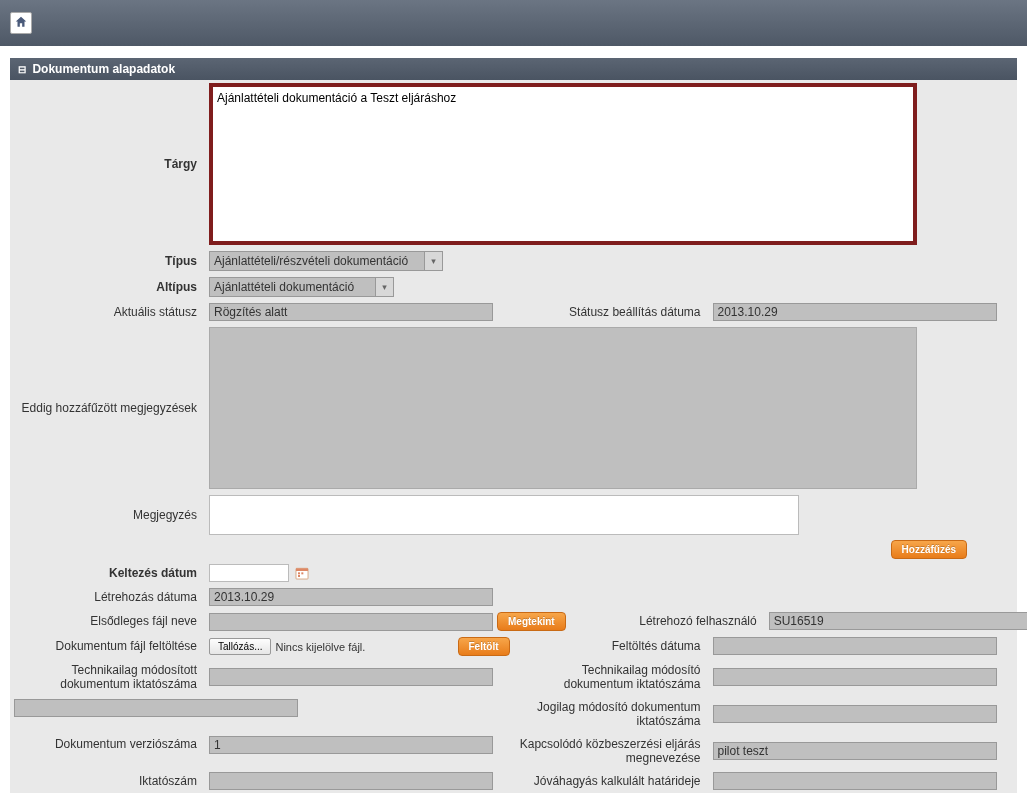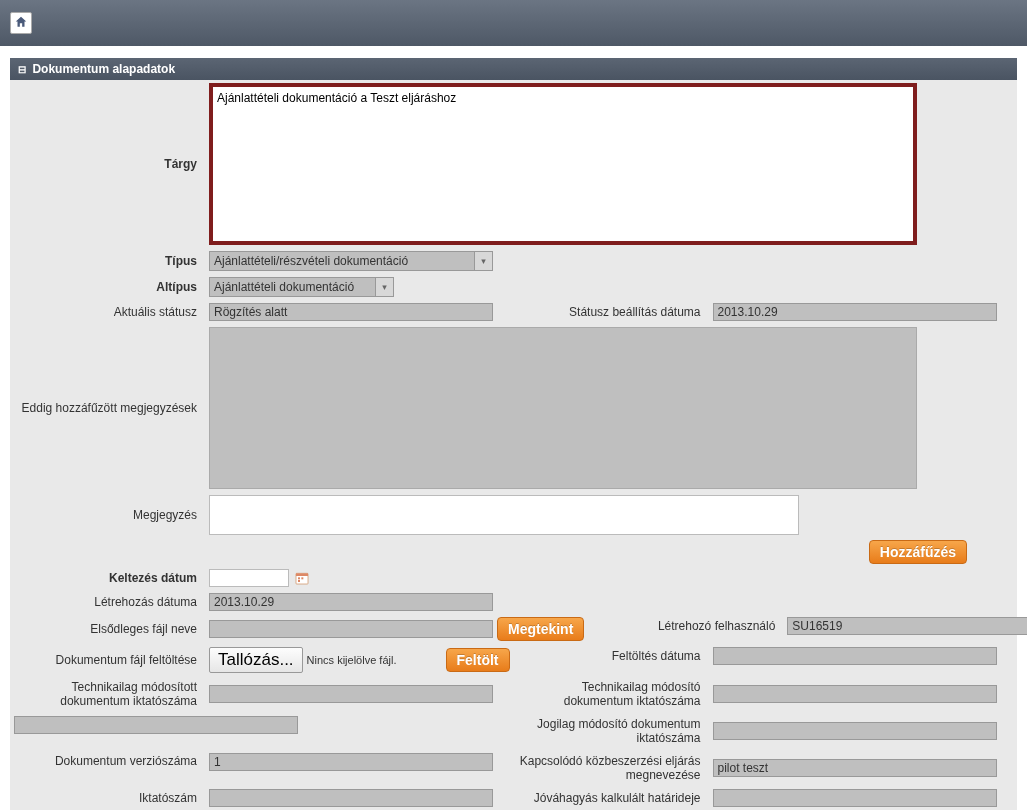--- a/index.html
+++ b/index.html
@@ -33,21 +33,21 @@
   padding: 4px 12px;
   cursor: pointer;
   text-shadow: 0 -1px 0 rgba(0,0,0,0.2);
 }
 .btn-orange-inline {
   background: linear-gradient(to bottom, #f7a64a 0%, #e87c1a 100%);
   border: 1px solid #c96a15;
   border-radius: 4px;
   color: #fff;
   font-weight: bold;
-  font-size: 14px;
+  font-size: 10px;
   padding: 3px 10px;
   cursor: pointer;
   text-shadow: 0 -1px 0 rgba(0,0,0,0.2);
 }
 
 .panel {
   margin: 12px 10px 0 10px;
 }
 .panel-header {
   background: linear-gradient(to bottom, #5b6573 0%, #4a5462 100%);
@@ -111,21 +111,21 @@
 
 .select-box {
   background: #bfbfbf;
   border: 1px solid #999;
   height: 20px;
   display: flex;
   align-items: center;
   padding: 0 4px;
   position: relative;
 }
-.select-box.w240 { width: 284px; }
+.select-box.w240 { width: 234px; }
 .select-box.w180 { width: 185px; }
 .select-arrow {
   position: absolute;
   right: 0; top: 0; bottom: 0;
   width: 18px;
   border-left: 1px solid #999;
   display: flex; align-items: center; justify-content: center;
   background: #d8d8d8;
 }
 .select-arrow::after { content: "▾"; font-size: 9px; color: #666; }
@@ -156,21 +156,21 @@
   width: 18px; height: 18px;
   display: inline-flex; align-items: center; justify-content: center;
 }
 .cal-icon svg { width: 16px; height: 16px; }
 
 .file-btn {
   background: linear-gradient(to bottom, #fdfdfd, #e6e6e6);
   border: 1px solid #999;
   border-radius: 2px;
   padding: 2px 8px;
-  font-size: 17px;
+  font-size: 10px;
   cursor: pointer;
 }
 .file-status { font-size: 11px; color: #333; }
 
 .hozzafuzes-row {
   display: flex;
   justify-content: flex-end;
   padding: 2px 50px 2px 0;
 }
 

